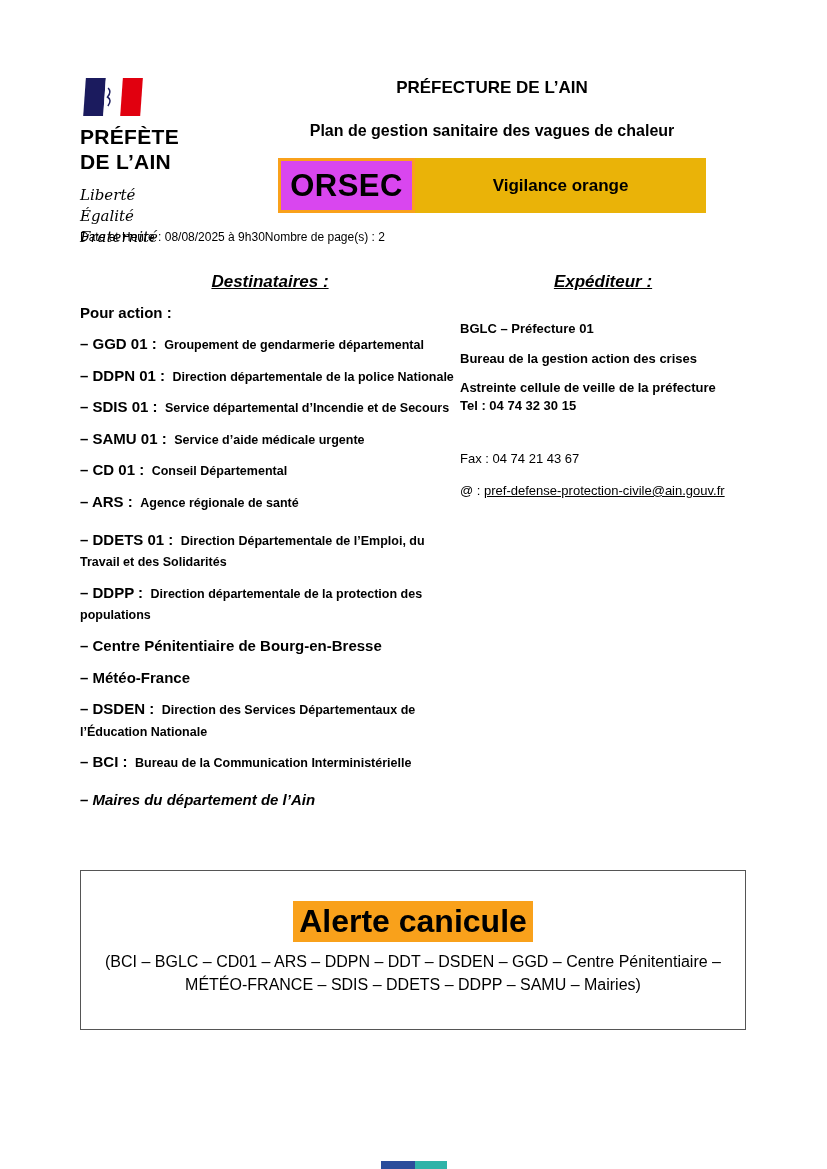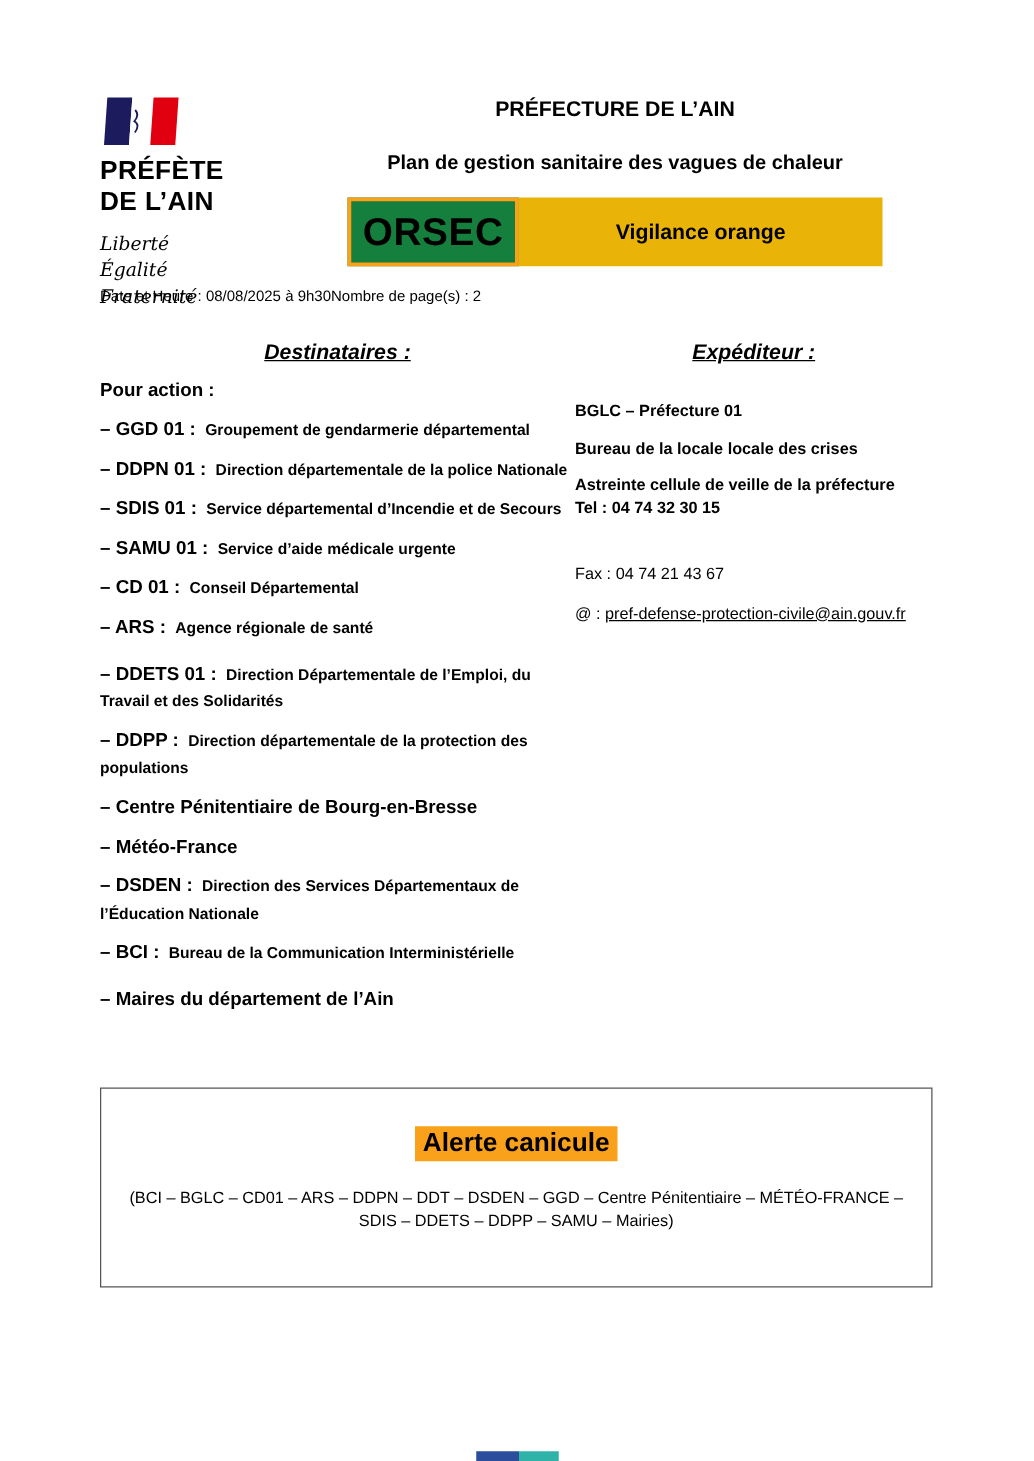--- a/index.html
+++ b/index.html
@@ -18,21 +18,21 @@
   .flag { display: block; }
   .logo-title { font-size: 21px; font-weight: bold; line-height: 1.18; margin-top: 7px; letter-spacing: 0.3px; }
   .motto { font-family: "DejaVu Serif", serif; font-style: italic; font-size: 15px; line-height: 1.4; margin-top: 10px; }
 
   
   .header-content { position: absolute; left: 278px; top: 78px; width: 428px; text-align: center; }
   .doc-title { font-size: 17px; font-weight: bold; }
   .doc-subtitle { font-size: 16px; font-weight: bold; margin-top: 24px; }
   .banner { display: flex; margin-top: 18px; height: 55px; }
   .orsec-box {
-    width: 137px; background: #15803d; border: 3px solid #F9A11B;
+    width: 137px; background: #d946ef; border: 3px solid #F9A11B;
     display: flex; align-items: center; justify-content: center;
     font-size: 31px; font-weight: bold; letter-spacing: 0.5px;
   }
   .vigilance {
     flex: 1; background: #eab308; color: #000;
     display: flex; align-items: center; justify-content: center;
     font-size: 17px; font-weight: bold;
   }
 
   
@@ -62,24 +62,24 @@
   .exp-email { margin-top: 14px; }
   .email-link { color: #000; text-decoration: underline; cursor: pointer; word-break: break-word; }
 
   
   .alert-box {
     position: absolute; left: 80px; top: 870px; width: 666px; height: 160px;
     border: 1px solid #555; text-align: center;
   }
   .alert-title {
     display: inline-block; margin-top: 30px; background: #F9A11B;
-    font-size: 21px; font-weight: bold; padding: 2px 6px;
+    font-size: 32px; font-weight: bold; padding: 2px 6px;
   }
   .alert-recipients {
-    margin: 20px auto 0; width: 640px; font-size: 13px; line-height: 1.45;
+    margin: 8px auto 0; width: 640px; font-size: 16px; line-height: 1.45;
   }
 
   
   .footer-strip {
     position: absolute; left: 381px; top: 1161px; width: 66px; height: 10px;
     background: linear-gradient(to right, #2b4d9b 0 52%, #2fb3a8 52% 100%);
   }
 </style>
 </head>
 <body>
@@ -166,33 +166,33 @@
           <span class="dest-acronym">– Météo-France</span>
         </div>
         <div class="dest-item">
           <span class="dest-acronym">– DSDEN :</span>
           <span class="dest-desc">Direction des Services Départementaux de l’Éducation Nationale</span>
         </div>
         <div class="dest-item">
           <span class="dest-acronym">– BCI :</span>
           <span class="dest-desc">Bureau de la Communication Interministérielle</span>
         </div>
-        <div class="dest-item" style="margin-top:16px;">
+        <div class="dest-item" style="margin-top:16px;font-style:italic;">
           <span class="dest-acronym">– Maires du département de l’Ain</span>
         </div>
 
       </div>
     </div>
 
     <div class="col-exp">
       <div class="col-heading">Expéditeur :</div>
       <div class="exp-block">
         <div class="exp-bold">BGLC – Préfecture 01</div>
         <div class="exp-group">
-          <div class="exp-bold">Bureau de la locale locale des crises</div>
+          <div class="exp-bold">Bureau de la gestion action des crises</div>
         </div>
         <div class="exp-group">
           <div class="exp-bold">Astreinte cellule de veille de la préfecture</div>
           <div class="exp-bold">Tel : 04 74 32 30 15</div>
         </div>
         <div class="exp-fax">Fax : 04 74 21 43 67</div>
         <div class="exp-email">
           <span>@ : </span><a class="email-link">pref-defense-protection-civile@ain.gouv.fr</a>
         </div>
       </div>

